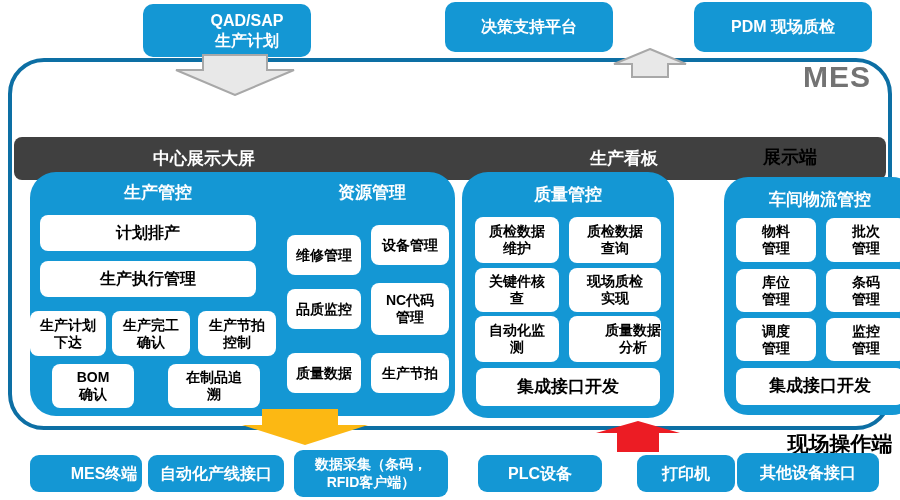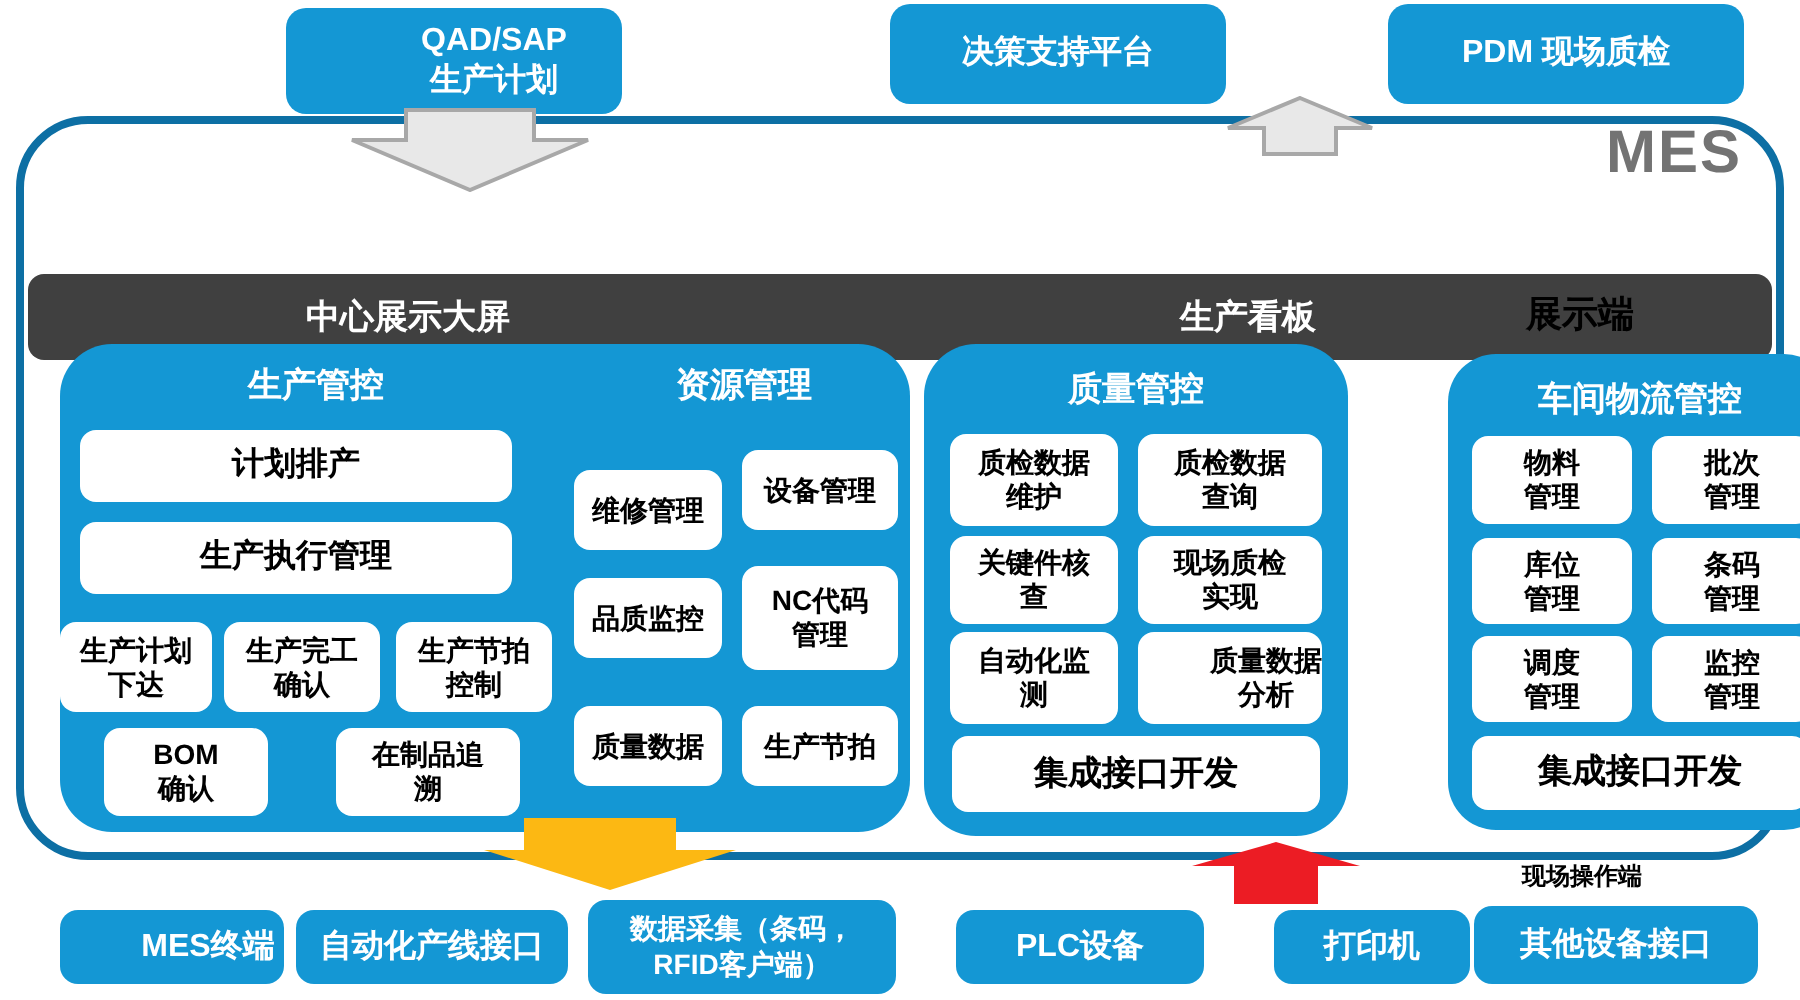--- a/index.html
+++ b/index.html
@@ -141,21 +141,21 @@
     <div class="wbox footer" style="left:12px; top:191px; width:168px; height:37px;">集成接口开发</div>
   </div>
 
   <svg class="arrow" style="left:242px; top:409px;" width="126" height="36">
     <polygon points="20,0 96,0 96,16 126,16 63,36 0,16 20,16" fill="#FCB813"></polygon>
   </svg>
   <svg class="arrow" style="left:596px; top:421px;" width="84" height="31">
     <polygon points="42,0 84,12 63,12 63,31 21,31 21,12 0,12" fill="#EC1C24"></polygon>
   </svg>
 
-  <div class="zone-label" style="left:736px; top:430px; width:110px; font-size:12px;">现场操作端</div>
+  <div class="zone-label" style="left:785px; top:430px; width:110px; font-size:21px;">现场操作端</div>
 
   <div class="blue-box dev-box" style="left:30px; top:455px; width:112px; height:37px;padding-left:36px;">MES终端</div>
   <div class="blue-box dev-box" style="left:148px; top:455px; width:136px; height:37px;">自动化产线接口</div>
   <div class="blue-box dev-box small" style="left:294px; top:450px; width:154px; height:47px;">数据采集（条码，
 RFID客户端）</div>
   <div class="blue-box dev-box" style="left:478px; top:455px; width:124px; height:37px;">PLC设备</div>
   <div class="blue-box dev-box" style="left:637px; top:455px; width:98px; height:37px;">打印机</div>
   <div class="blue-box dev-box" style="left:737px; top:453px; width:142px; height:39px;">其他设备接口</div>
 
 </div>

